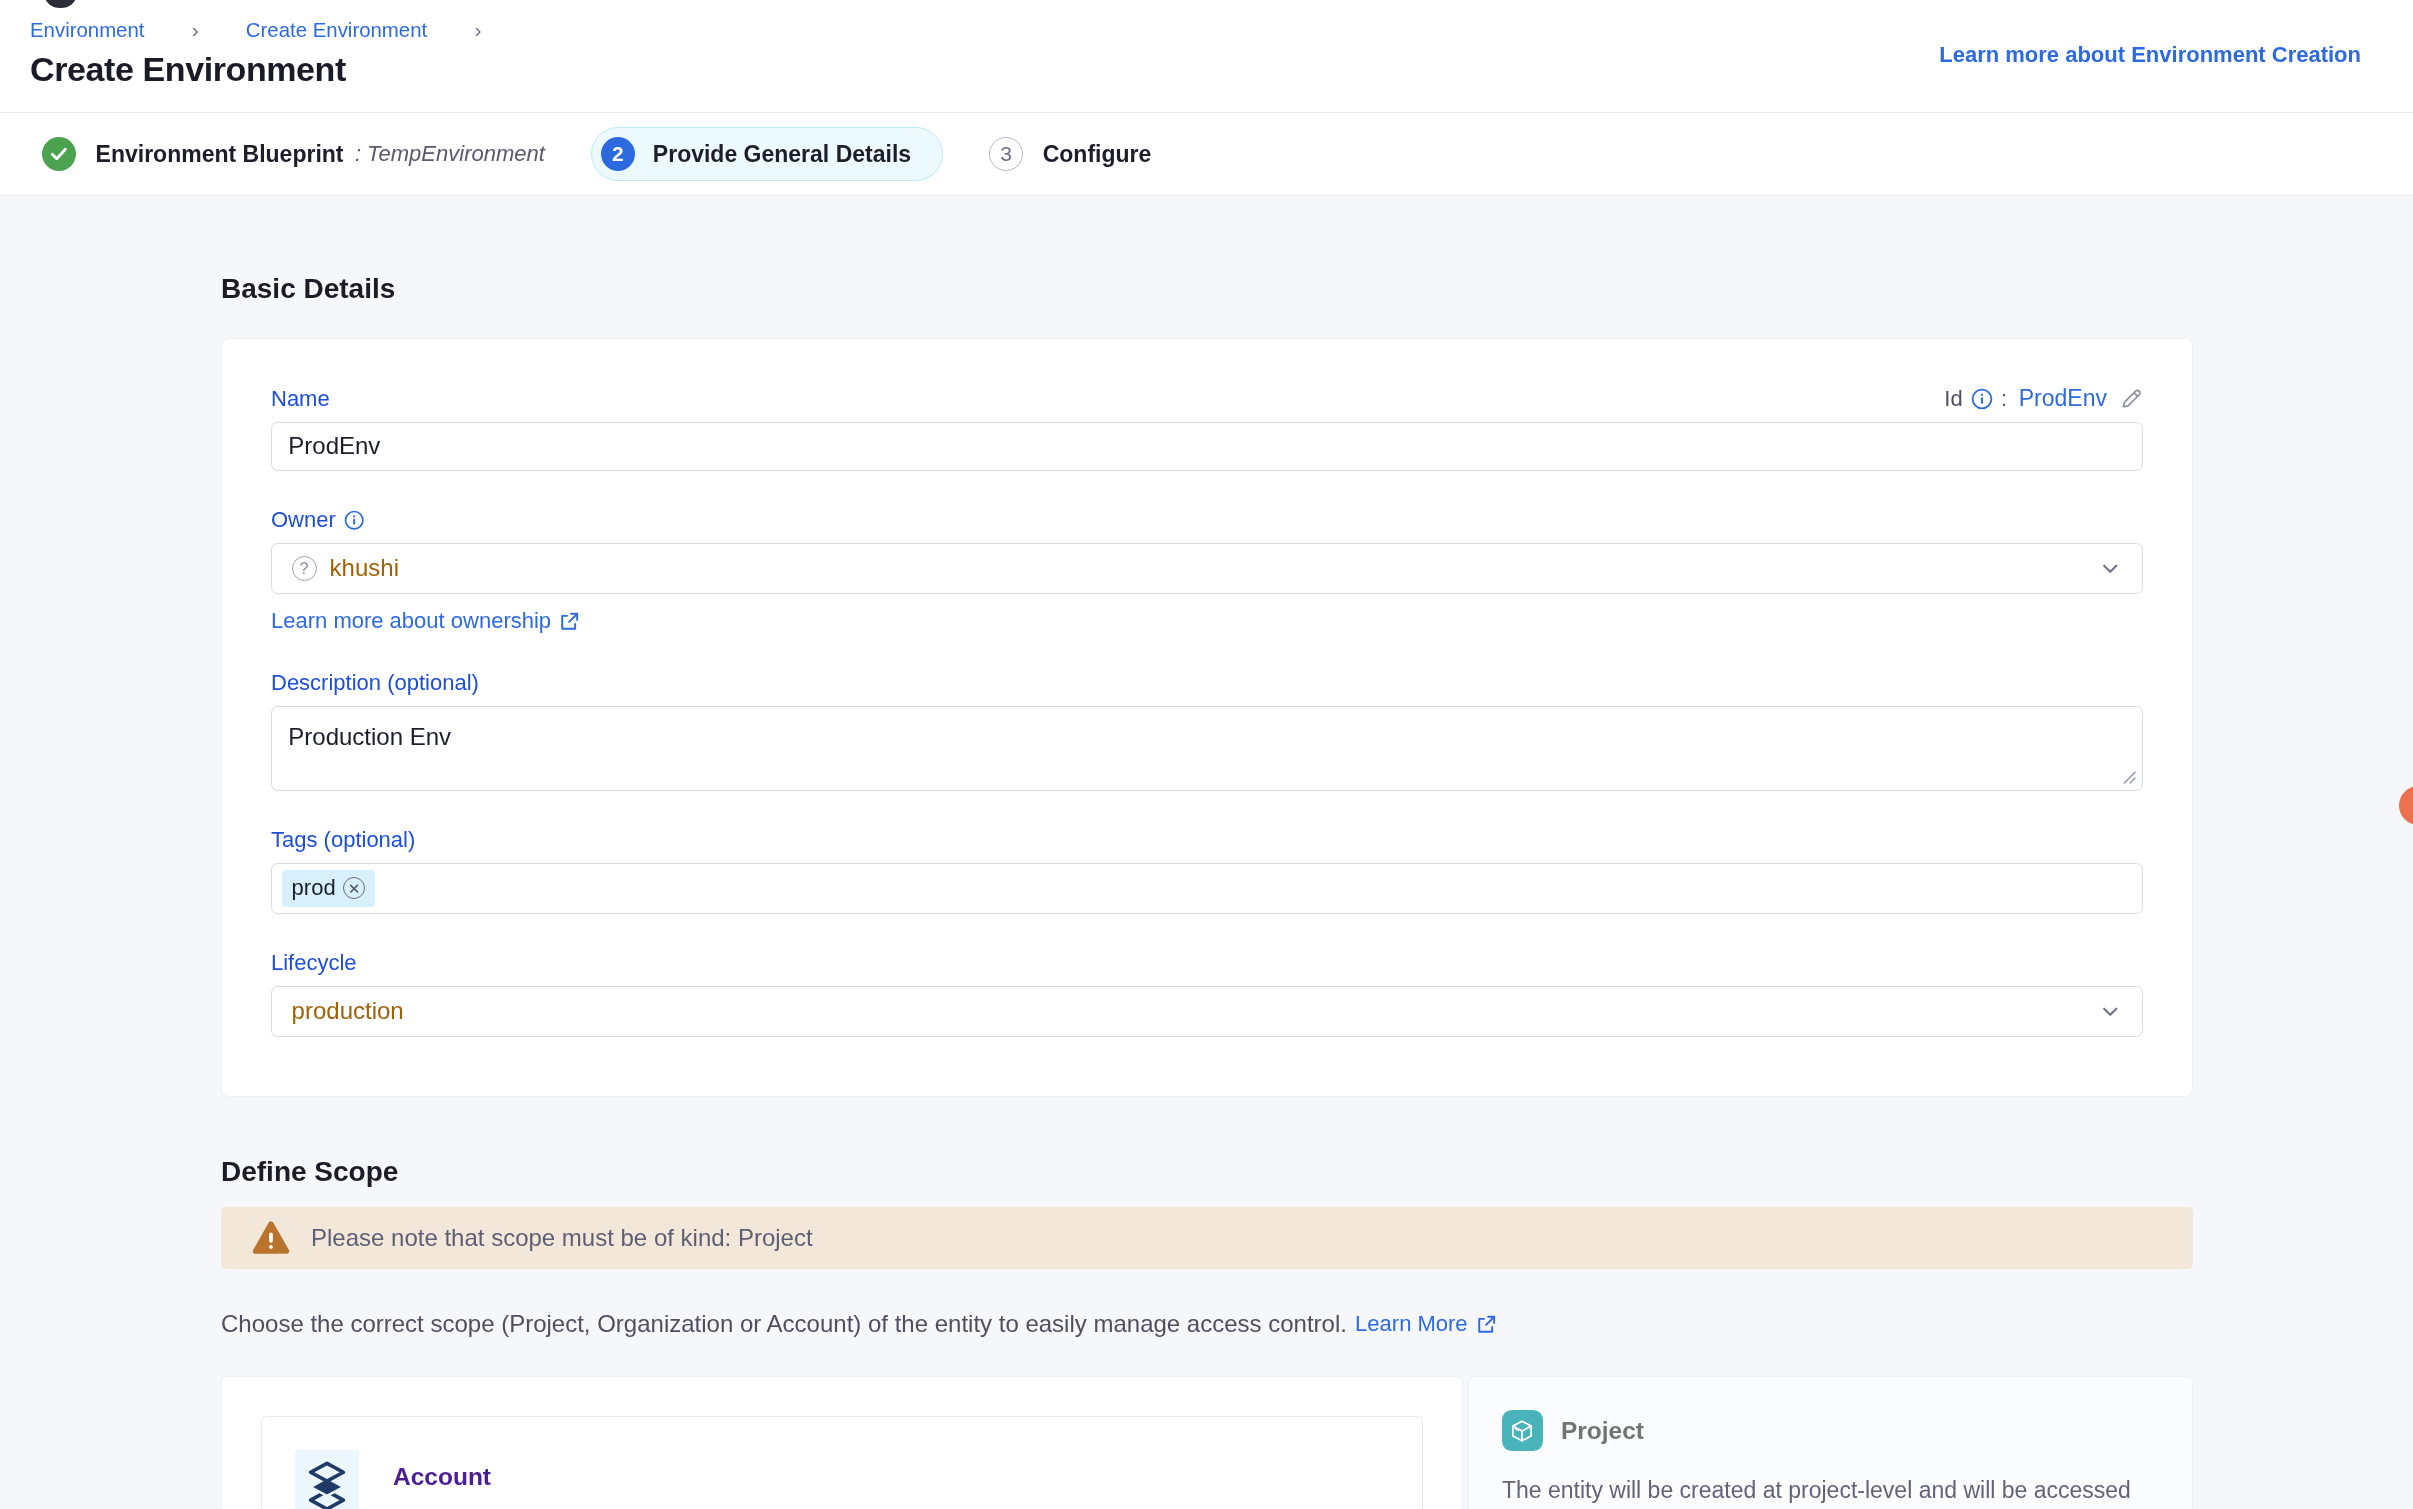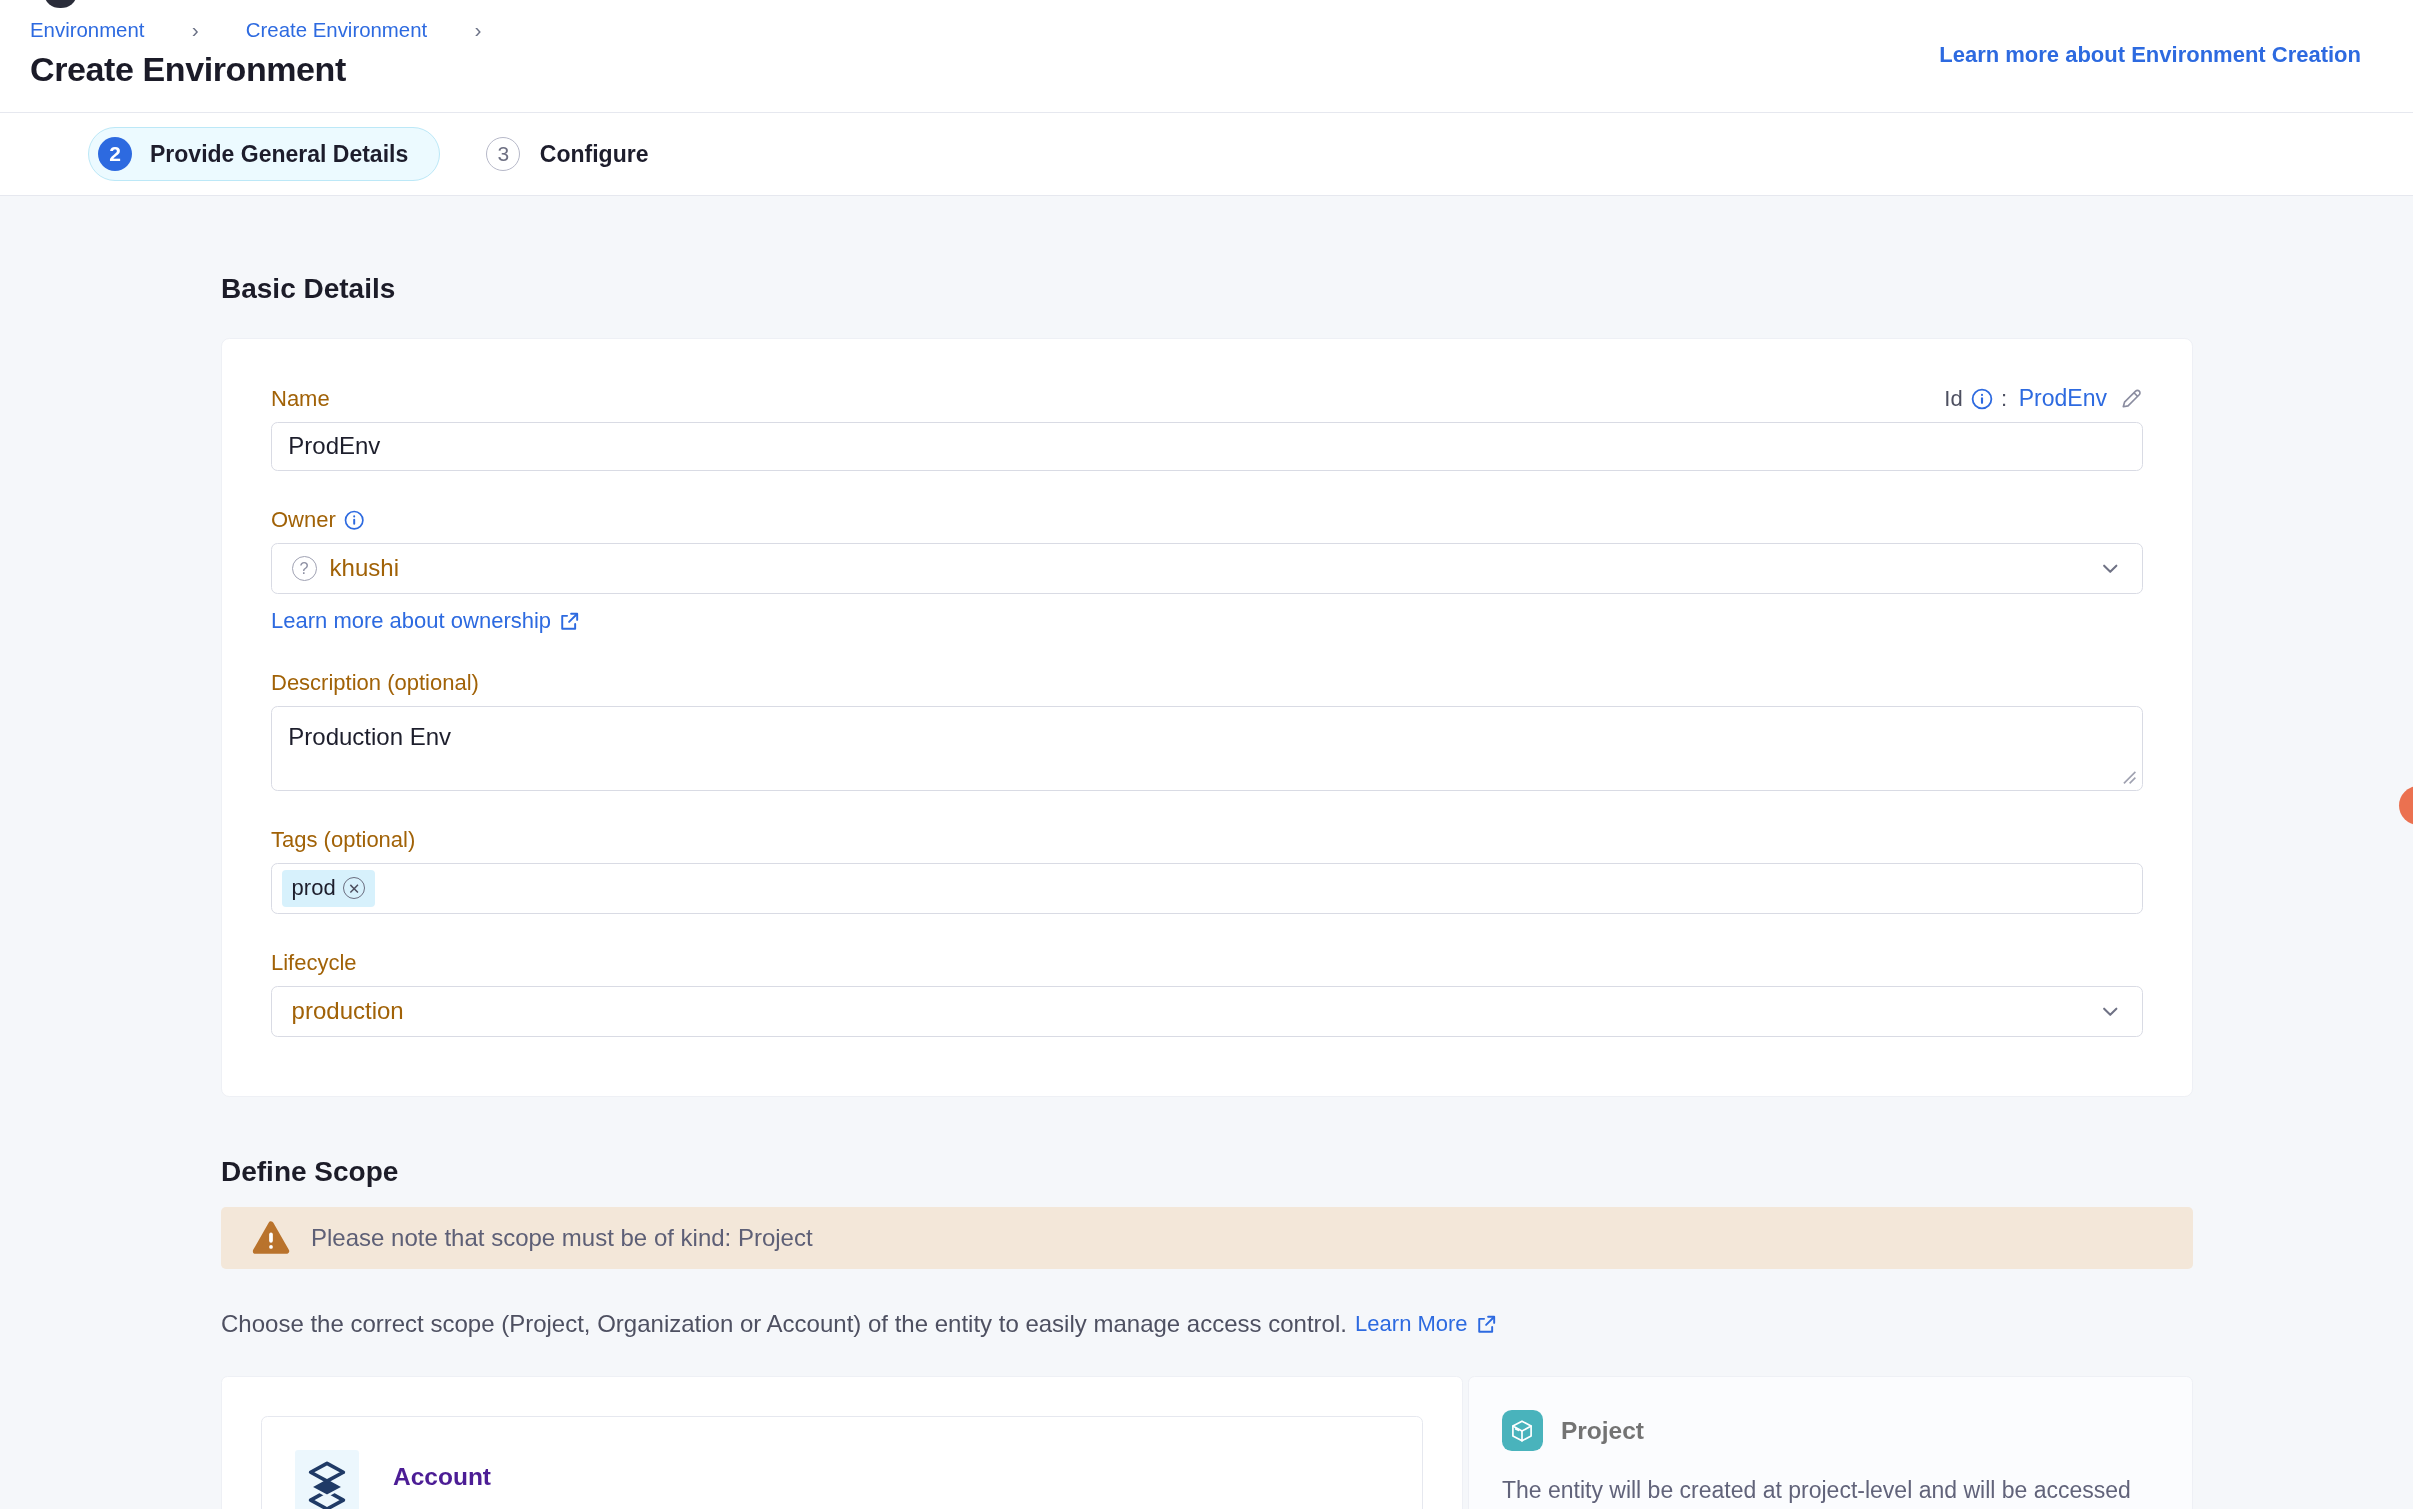--- a/index.html
+++ b/index.html
@@ -52,21 +52,21 @@
   .step-future { margin-left: 46px; display: flex; align-items: center; }
   .step-future-num { border: 1.6px solid #b7b9c9; color: #6e7083; font-size: 21px; background: #fff; }
   
   .main { margin: 0 220px 0 221px; }
   .section-heading { font-size: 28px; font-weight: 700; color: #1c1c28; }
   .h-basic { padding-top: 77px; }
   .card {
     background: #fff; border: 0.8px solid #eef0f5; border-radius: 8.2px;
     margin-top: 33px; padding: 46px 49px 59px;
   }
-  .field-label { font-size: 22px; color: #a16207; display: flex; align-items: center; gap: 8.2px; }
+  .field-label { font-size: 22px; color: #1d4ed8; display: flex; align-items: center; gap: 8.2px; }
   .name-row { display: flex; justify-content: space-between; align-items: center; }
   .id-group { display: flex; align-items: center; gap: 8.2px; font-size: 22px; color: #4e5061; }
   .id-value { color: #2d6ae0; font-size: 23px; text-decoration: none; margin-left: 3.3px; }
   .text-input {
     width: 100%; height: 49px; border: 0.8px solid #d9dbe4; border-radius: 6.5px;
     font-size: 24px; color: #1d1e2c; padding: 0 16.3px; margin-top: 9.8px;
     font-family: "Liberation Sans", sans-serif; background: #fff; outline: none; display: block;
   }
   .select-box {
     height: 51px; border: 0.8px solid #d9dbe4; border-radius: 6.5px; background: #fff;
@@ -148,20 +148,29 @@
     <a href="#">Environment</a>
     <span class="crumb-sep">›</span>
     <a href="#">Create Environment</a>
     <span class="crumb-sep">›</span>
   </div>
   <div class="page-title">Create Environment</div>
   <a href="#" class="learn-env">Learn more about Environment Creation</a>
 </div>
 
 <div class="stepper">
+  <div style="display:flex;align-items:center;">
+    <div class="step-circle step-done">
+      <svg width="19.6" height="19.6" viewBox="0 0 24 24" fill="none" stroke="#ffffff" stroke-width="3.4" stroke-linecap="round" stroke-linejoin="round">
+          <path d="M4 12.5 L9.5 18 L20 6.5"></path>
+        </svg>
+    </div>
+    <span class="step-label">Environment Blueprint</span>
+    <span class="step-value">: TempEnvironment</span>
+  </div>
 
   <div class="step-pill">
     <div class="step-circle step-active-num">2</div>
     <span class="step-label" style="margin-left:18px;">Provide General Details</span>
   </div>
 
   <div class="step-future">
     <div class="step-circle step-future-num">3</div>
     <span class="step-label">Configure</span>
   </div>

